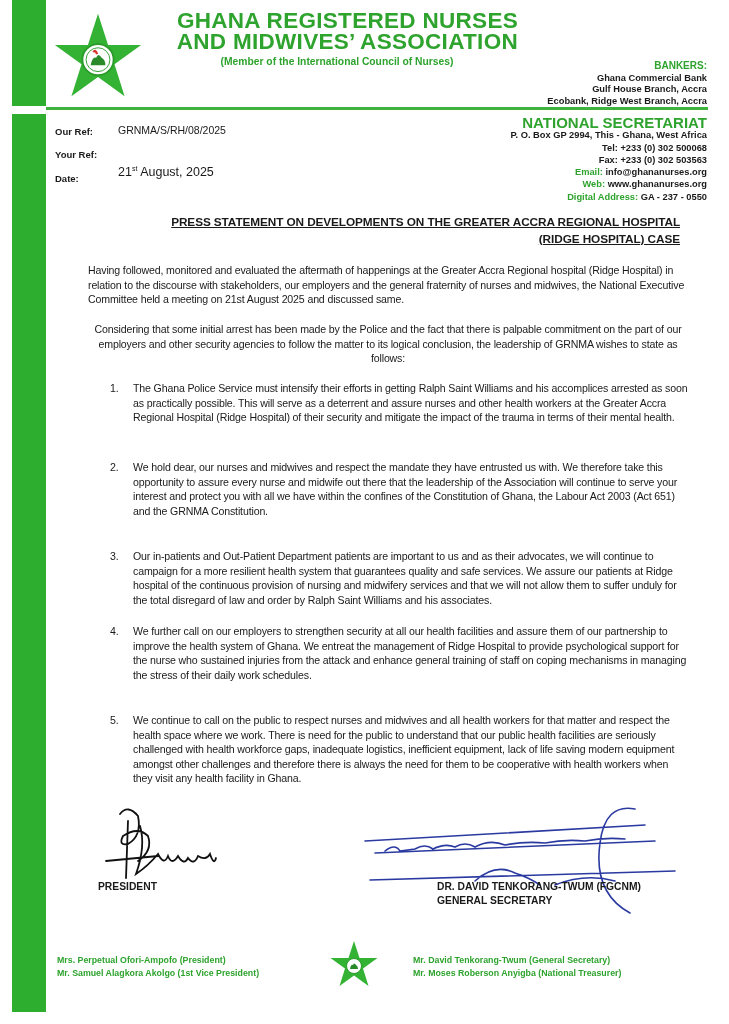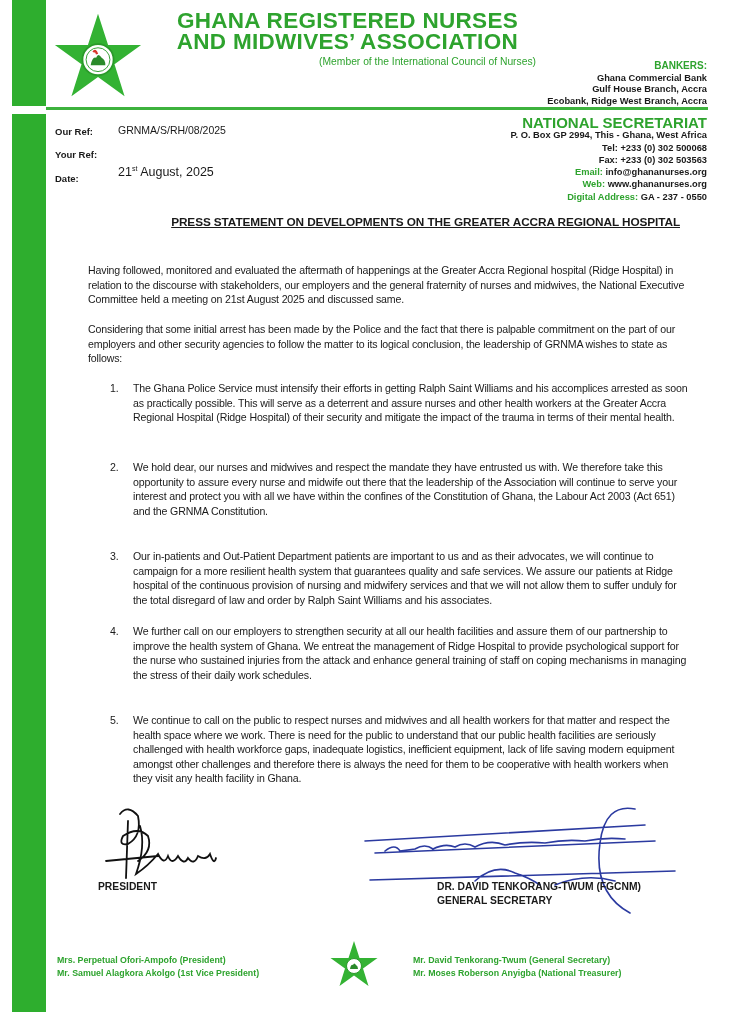--- a/index.html
+++ b/index.html
@@ -7,41 +7,41 @@
   body { position: relative; font-family: "Liberation Sans", sans-serif; color: #1a1a1a; }
 
   .green-bar-top { position: absolute; left: 12px; top: 0; width: 34px; height: 106px; background: #2eae2e; }
   .green-bar-main { position: absolute; left: 12px; top: 114px; width: 34px; height: 898px; background: #2eae2e; }
   .divider { position: absolute; left: 46px; top: 107px; width: 662px; height: 3px; background: #3db23d; }
 
   .logo { position: absolute; left: 52px; top: 12px; width: 92px; height: 88px; }
 
   .org-title { position: absolute; left: 148px; top: 10px; width: 370px; font-family: "Liberation Sans", sans-serif; font-weight: 900; color: #2ea32e; font-size: 22.5px; line-height: 21px; text-align: right; letter-spacing: 0.3px; }
   .org-title span { display: block; }
-  .org-sub { position: absolute; left: 166px; top: 56px; width: 370px; text-align: right; font-weight: normal; color: #2ea32e; font-size: 10.3px; }
+  .org-sub { position: absolute; left: 152px; top: 56px; width: 370px; text-align: center; font-weight: bold; color: #2ea32e; font-size: 10.3px; }
 
   .bankers { position: absolute; right: 22px; top: 60px; text-align: right; font-weight: bold; font-size: 9.3px; line-height: 11.5px; }
   .bankers .heading { color: #2ea32e; font-size: 10px; margin-bottom: 1px; }
 
   .secretariat { position: absolute; right: 22px; top: 117px; text-align: right; font-weight: bold; font-size: 9.3px; line-height: 12.3px; }
   .secretariat .heading { color: #2ea32e; font-size: 15px; }
   .secretariat .lbl { color: #2ea32e; }
 
   .refs { position: absolute; left: 55px; top: 120px; font-size: 10px; }
   .ref-row { position: absolute; left: 0; white-space: nowrap; }
   .ref-row .lbl { position: absolute; left: 0; font-weight: bold; font-size: 9.5px; width: 70px; }
   .ref-row .val { position: absolute; left: 63px; font-size: 10.5px; }
   .ref-row .val.date { font-size: 12.5px; }
   .ref-row .val sup { font-size: 7px; vertical-align: 5px; }
 
   .doc-title { position: absolute; left: 60px; top: 214px; width: 620px; text-align: right; font-weight: bold; font-size: 11.8px; line-height: 17px; text-decoration: underline; letter-spacing: -0.1px; }
 
   .body-text { position: absolute; left: 88px; width: 600px; font-size: 10.6px; line-height: 14.6px; letter-spacing: -0.15px; }
   .p1 { top: 263px; }
-  .p2 { top: 322px; }
+  .p2 { top: 322px; text-align: center; }
 
   .list-item { position: absolute; left: 110px; width: 580px; font-size: 10.6px; line-height: 14.6px; letter-spacing: -0.15px; }
   .list-item .num { position: absolute; left: 0; top: 0; }
   .list-item .txt { display: block; padding-left: 23px; }
   .li1 { top: 381px; }
   .li2 { top: 460px; }
   .li3 { top: 549px; }
   .li4 { top: 624px; }
   .li5 { top: 713px; }
 
@@ -105,20 +105,21 @@
     <span class="val"></span>
   </div>
   <div class="ref-row" style="top:51px;">
     <span class="lbl" style="top:2px;">Date:</span>
     <span class="val date" style="top:-6px;"><span>21</span><sup>st</sup><span> August, 2025</span></span>
   </div>
 </div>
 
 <div class="doc-title">
   <div>PRESS STATEMENT ON DEVELOPMENTS ON THE GREATER ACCRA REGIONAL HOSPITAL</div>
+  <div>(RIDGE HOSPITAL) CASE</div>
 </div>
 
 <p class="body-text p1">Having followed, monitored and evaluated the aftermath of happenings at the Greater Accra Regional hospital (Ridge Hospital) in relation to the discourse with stakeholders, our employers and the general fraternity of nurses and midwives, the National Executive Committee held a meeting on 21st August 2025 and discussed same.</p>
 <p class="body-text p2">Considering that some initial arrest has been made by the Police and the fact that there is palpable commitment on the part of our employers and other security agencies to follow the matter to its logical conclusion, the leadership of GRNMA wishes to state as follows:</p>
 
 <div class="list-item li1">
     <span class="num">1.</span>
     <span class="txt">The Ghana Police Service must intensify their efforts in getting Ralph Saint Williams and his accomplices arrested as soon as practically possible. This will serve as a deterrent and assure nurses and other health workers at the Greater Accra Regional Hospital (Ridge Hospital) of their security and mitigate the impact of the trauma in terms of their mental health.</span>
   </div>
 <div class="list-item li2">

